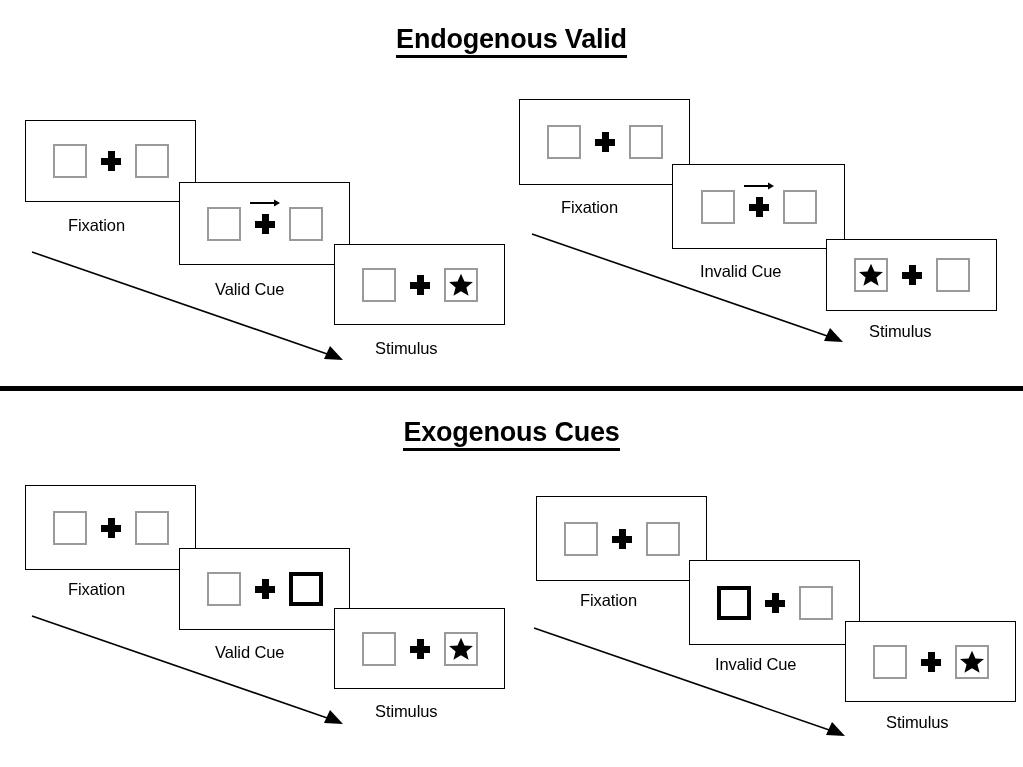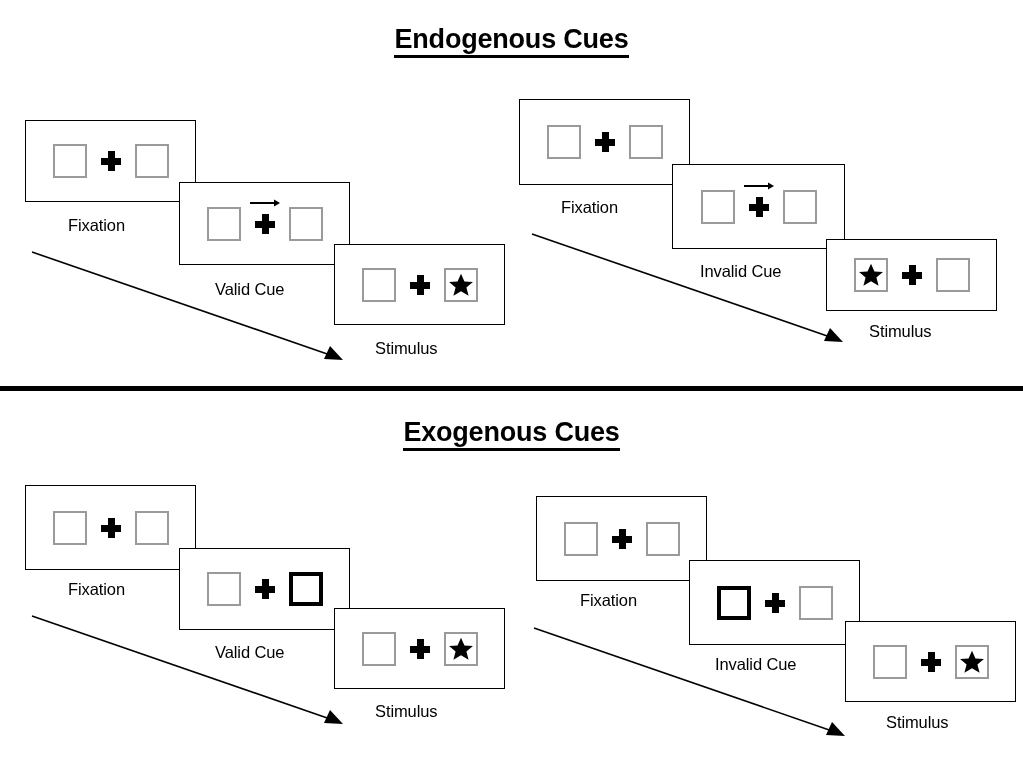--- a/index.html
+++ b/index.html
@@ -125,21 +125,21 @@
   
   .flow-arrow {
     position: absolute;
     pointer-events: none;
   }
 </style>
 </head>
 <body>
 
 <div class="section-title" id="title-endogenous">
-  <span>Endogenous Cues</span>
+  <span>Endogenous Valid</span>
 </div>
 
 <div class="frame" style="left:25px; top:120px; width:171px; height:82px;">
   <div class="frame-row">
     <div class="box"></div>
     <div class="plus"></div>
     <div class="box"></div>
   </div>
 </div>
 <div class="stage-label" style="left:68px; top:216px;">Fixation</div>

